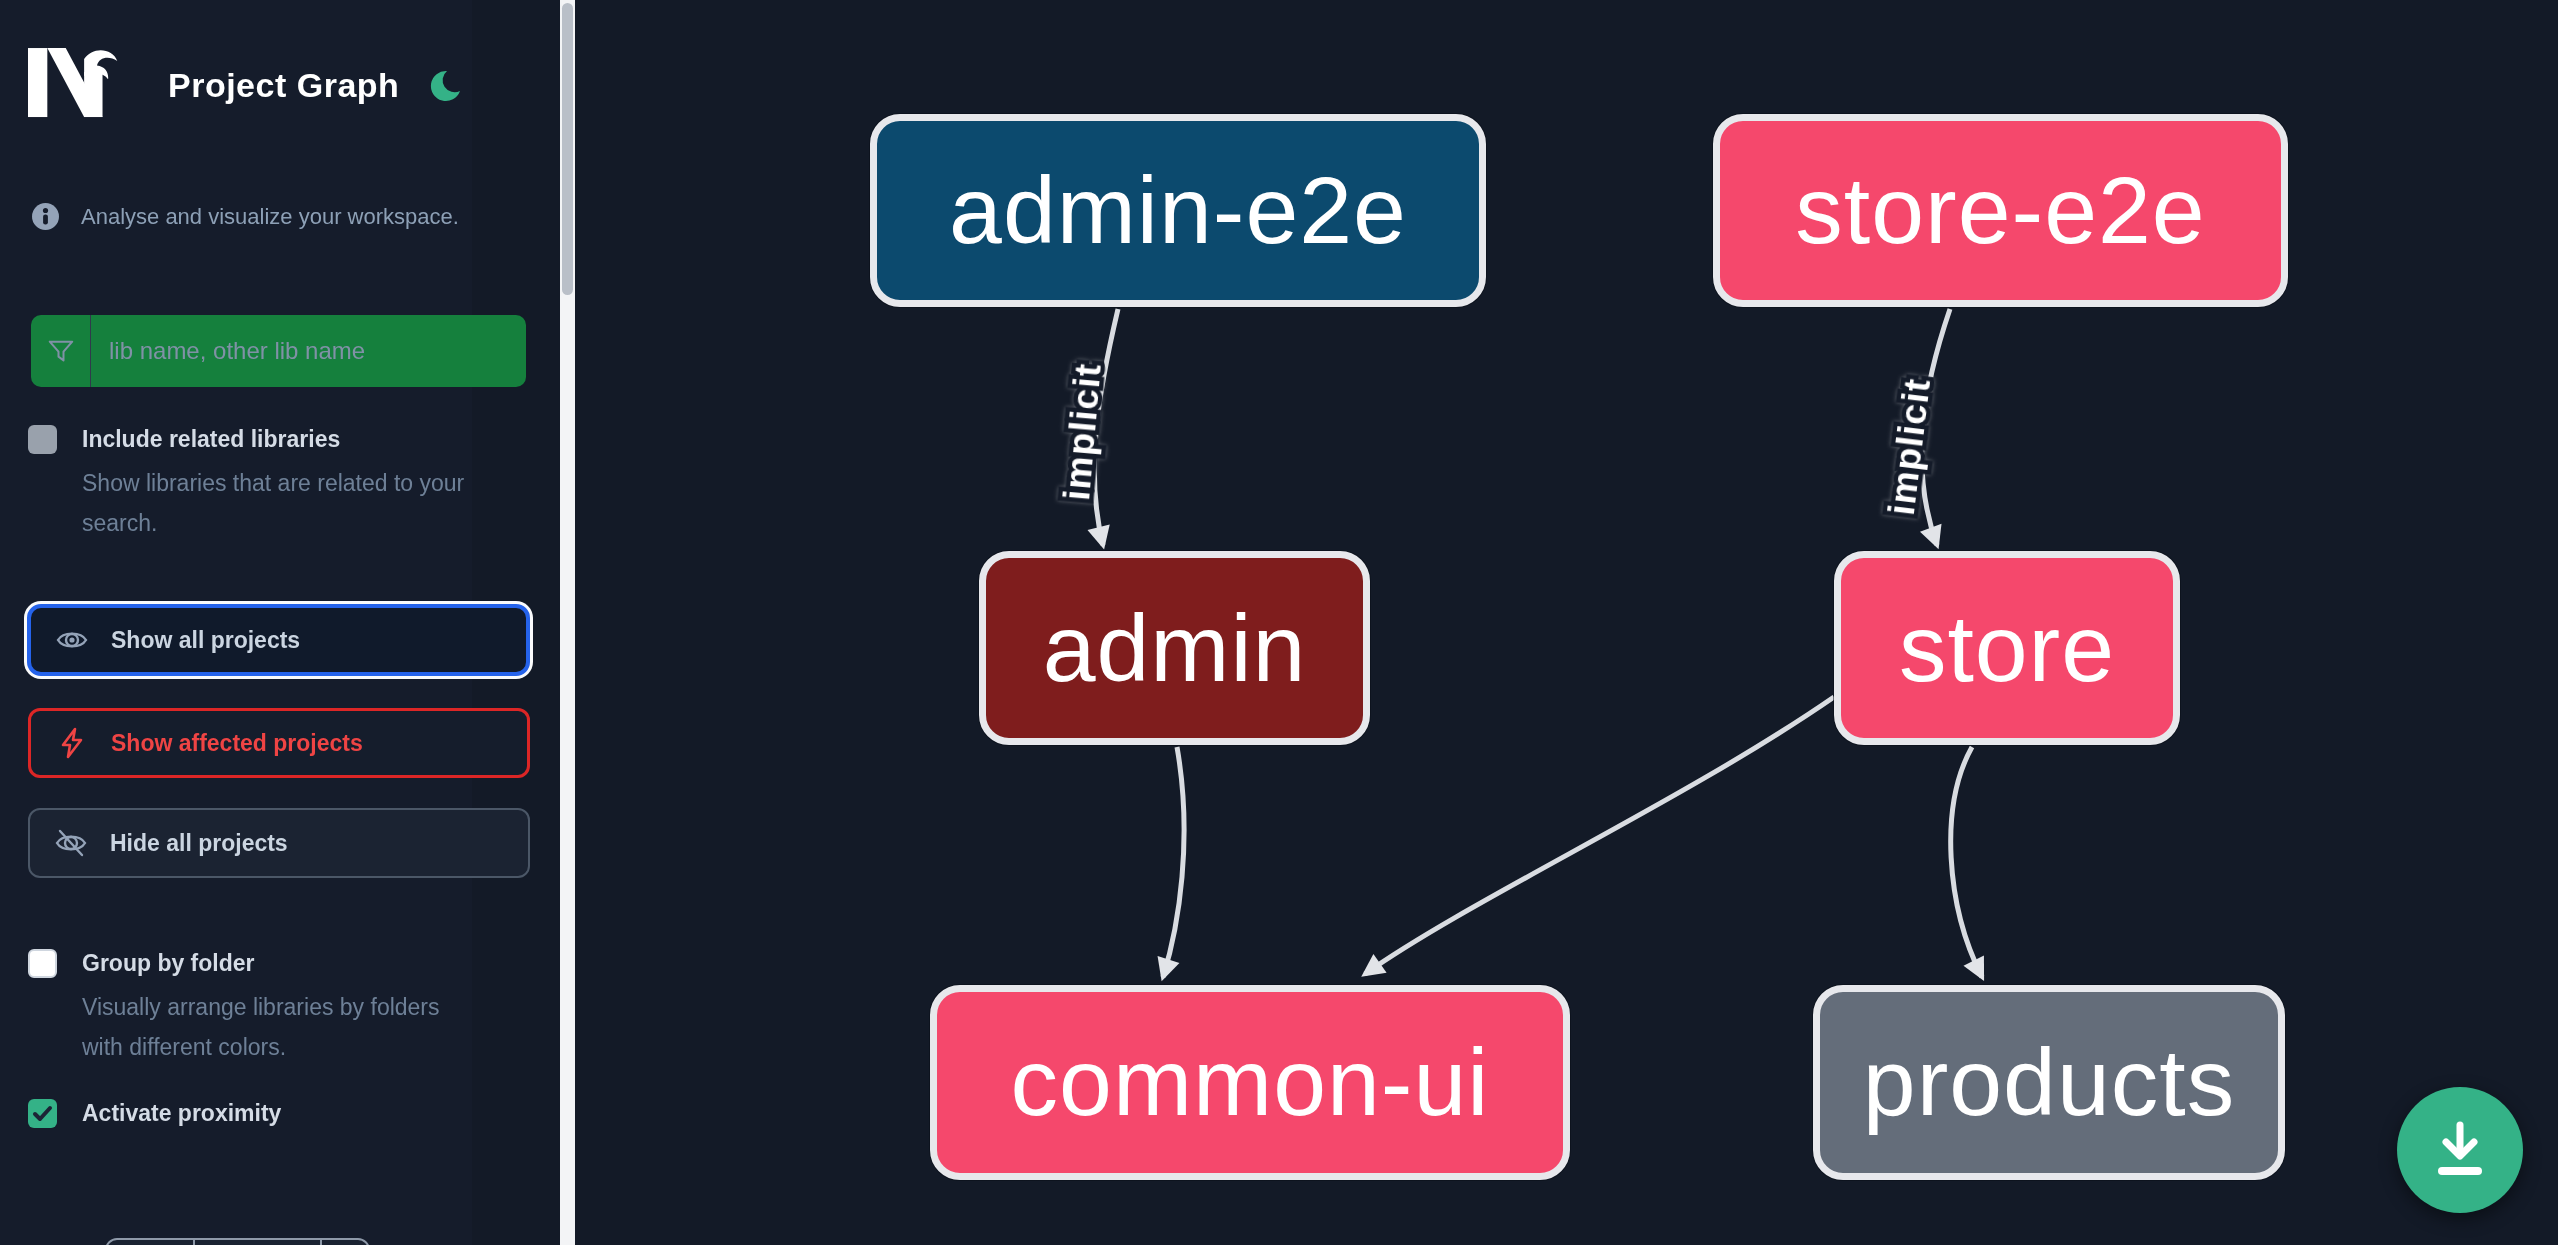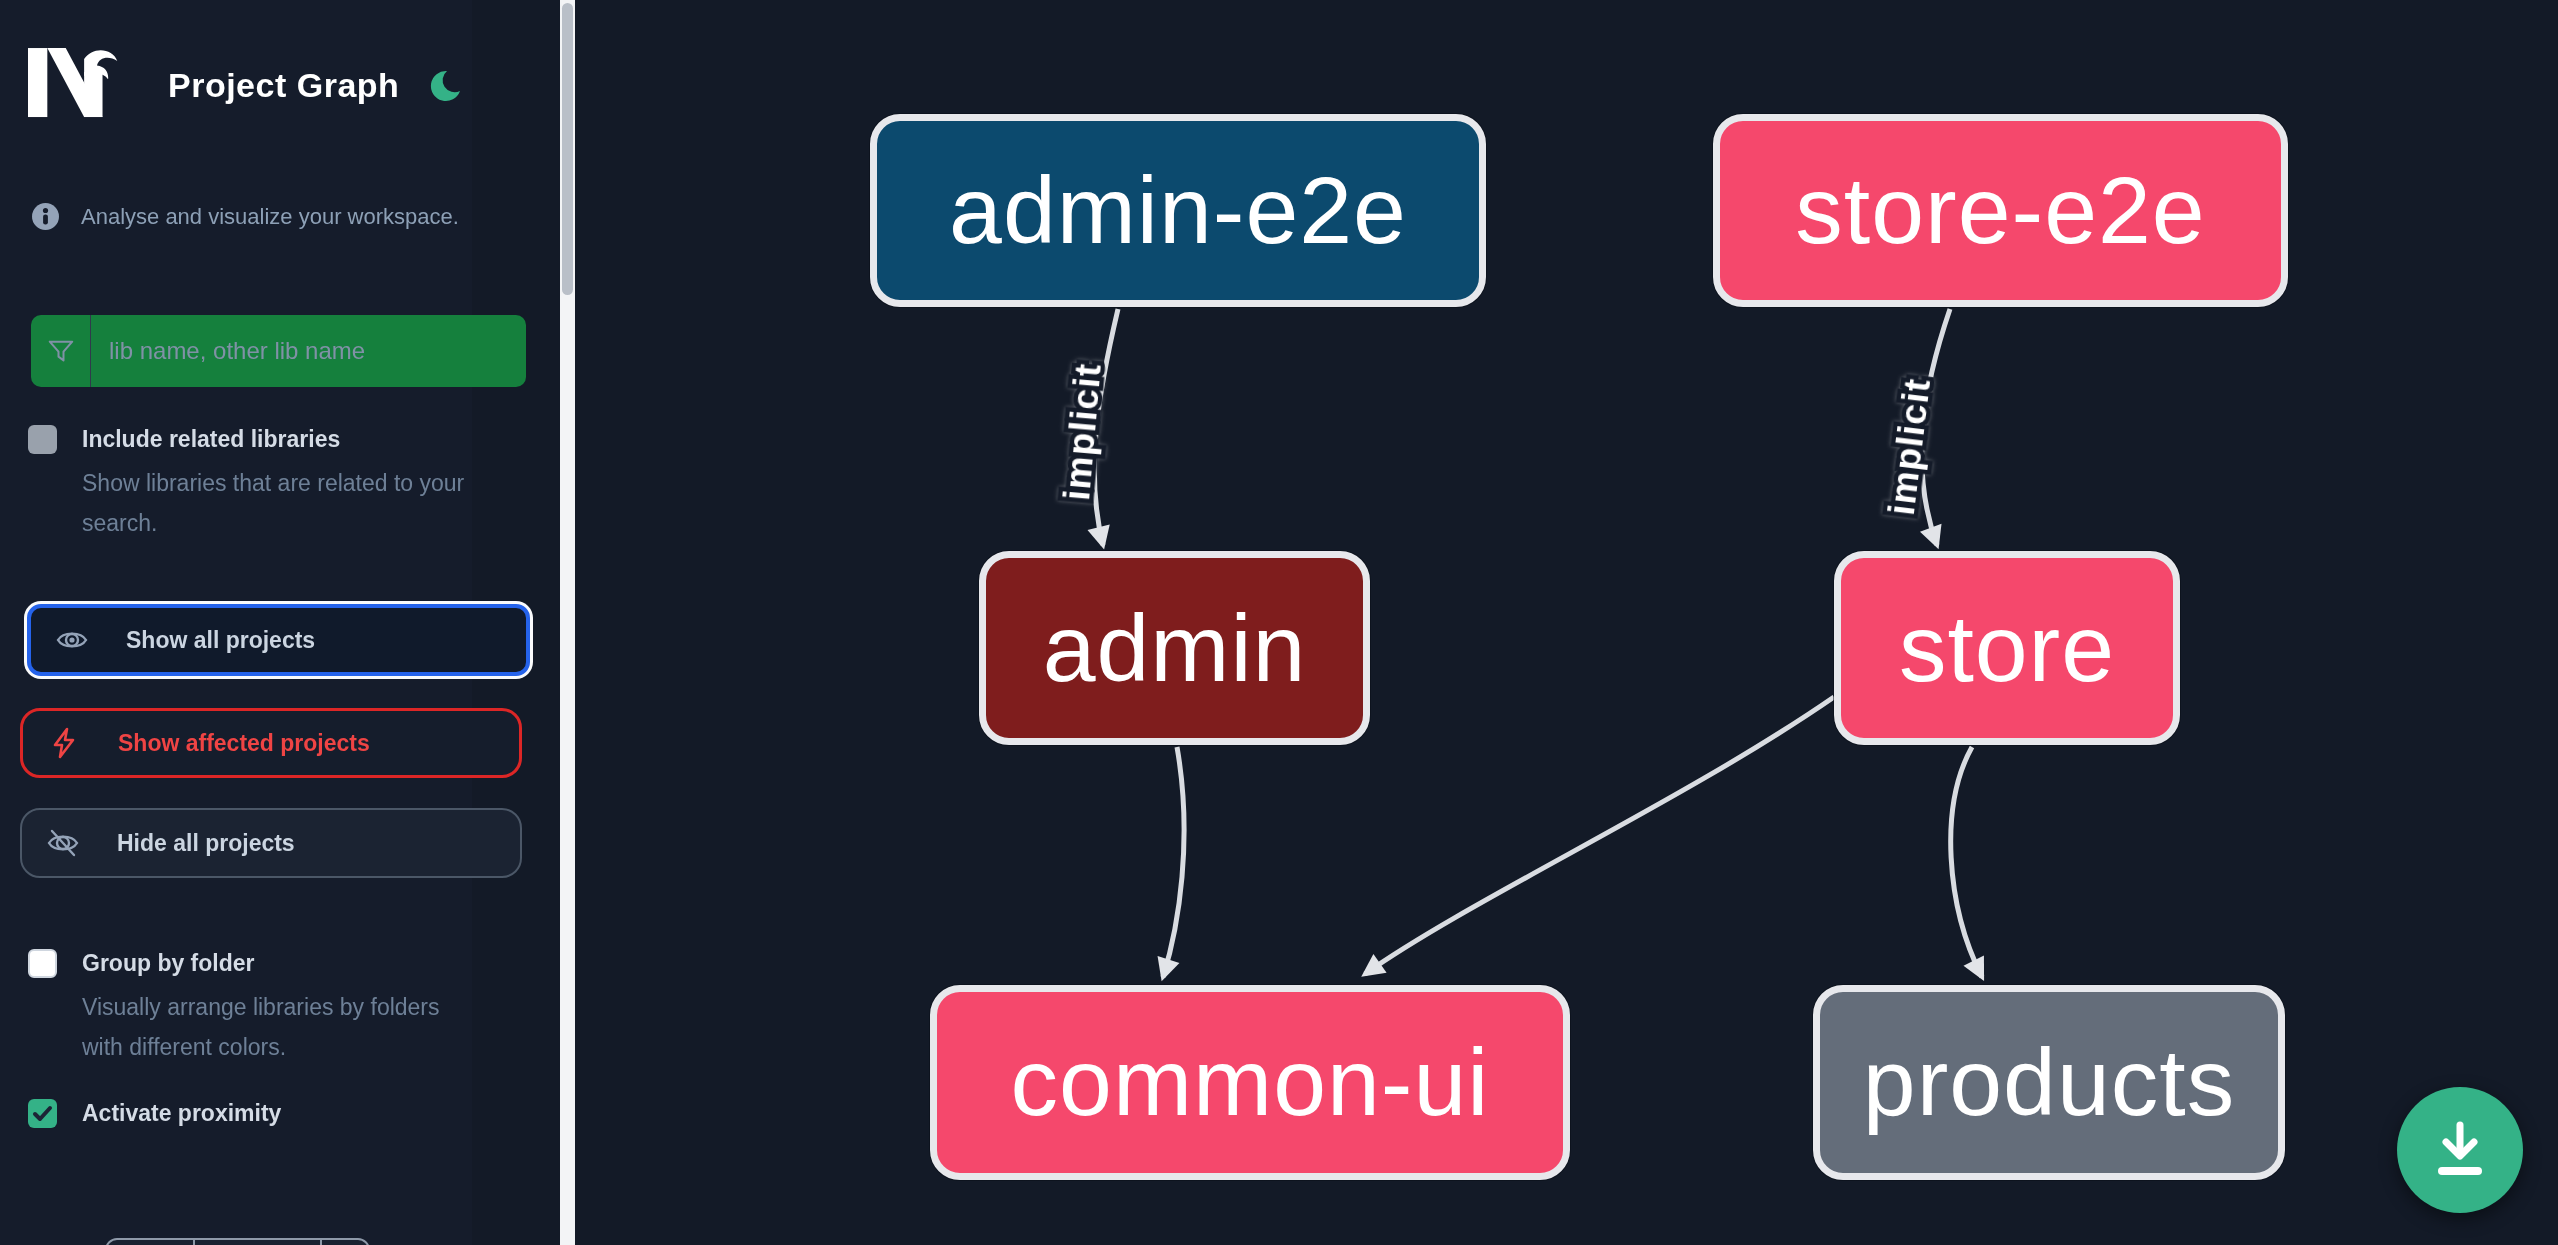--- a/index.html
+++ b/index.html
@@ -29,24 +29,24 @@
 
   .check-block { position:absolute; left:28px; width:505px; }
   .check-row { display:flex; align-items:flex-start; gap:25px; }
   .checkbox { width:29px; height:29px; border-radius:6px; flex:0 0 29px; margin-top:1px; cursor:pointer; }
   .checkbox.gray { background:#99a1ac; }
   .checkbox.white { background:#ffffff; border:2px solid #cfd6df; }
   .checkbox.green { background:#34b287; display:flex; align-items:center; justify-content:center; }
   .check-label { font-size:23px; font-weight:bold; color:#d5dce6; line-height:31px; }
   .check-desc { margin:8px 0 0 54px; width:398px; font-size:23px; line-height:40px; color:#6e8097; }
 
-  .side-btn { position:absolute; left:20px; width:502px; height:70px; border-radius:20px;
+  .side-btn { position:absolute; left:28px; width:502px; height:70px; border-radius:12px;
               display:flex; align-items:center; cursor:pointer; background:#1b2332; }
   .side-btn .btn-icon { width:34px; height:34px; margin:0 22px 0 24px; flex:0 0 34px; }
-  .side-btn .btn-label { font-size:23px; font-weight:600; color:#cbd5e1;margin-left:15px; }
+  .side-btn .btn-label { font-size:23px; font-weight:600; color:#cbd5e1; }
   #btn-show-all { top:604px; height:72px; left:27px; width:503px; background:#101a2b;
                   border:4px solid #2563eb; border-radius:14px; box-shadow:0 0 0 3px #fafbfc; }
   #btn-show-affected { top:708px; background:#151d2c; border:3px solid #dc2626; }
   #btn-show-affected .btn-label { color:#ef4444; }
   #btn-hide-all { top:808px; border:2px solid #4b5767; }
 
   #block-related { top:424px; }
   #block-group { top:948px; }
   #block-proximity { top:1098px; }
 

